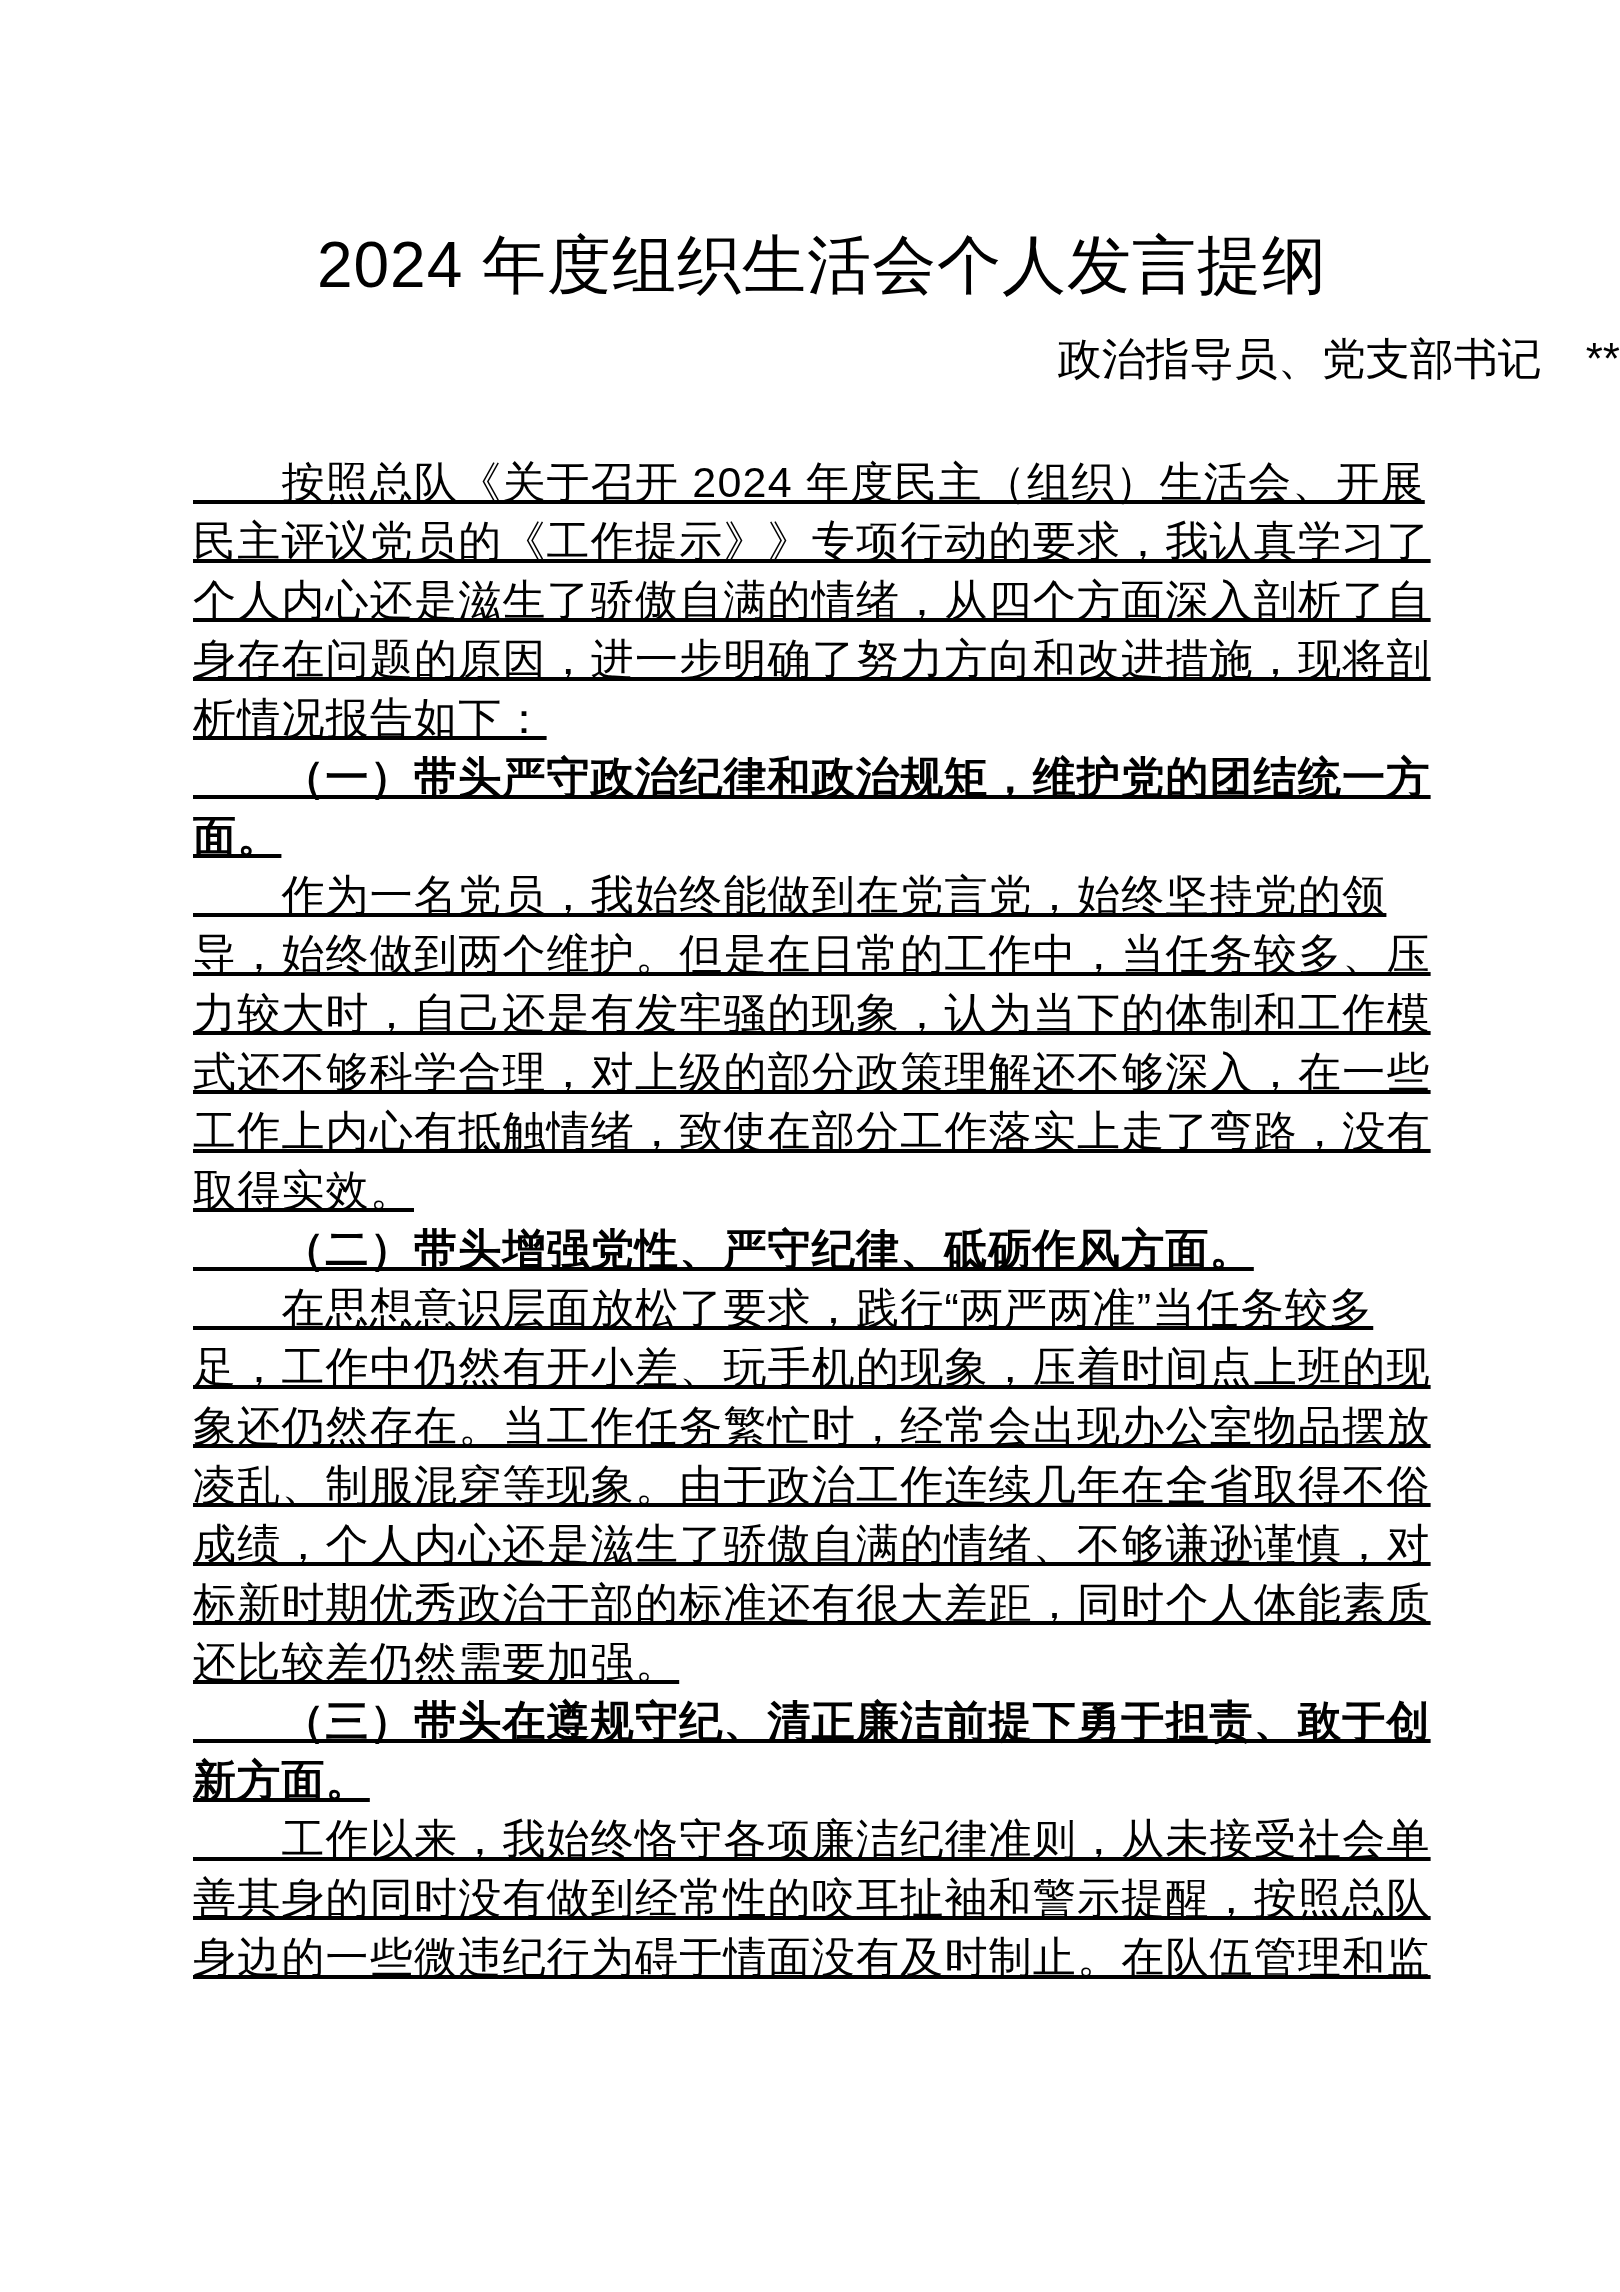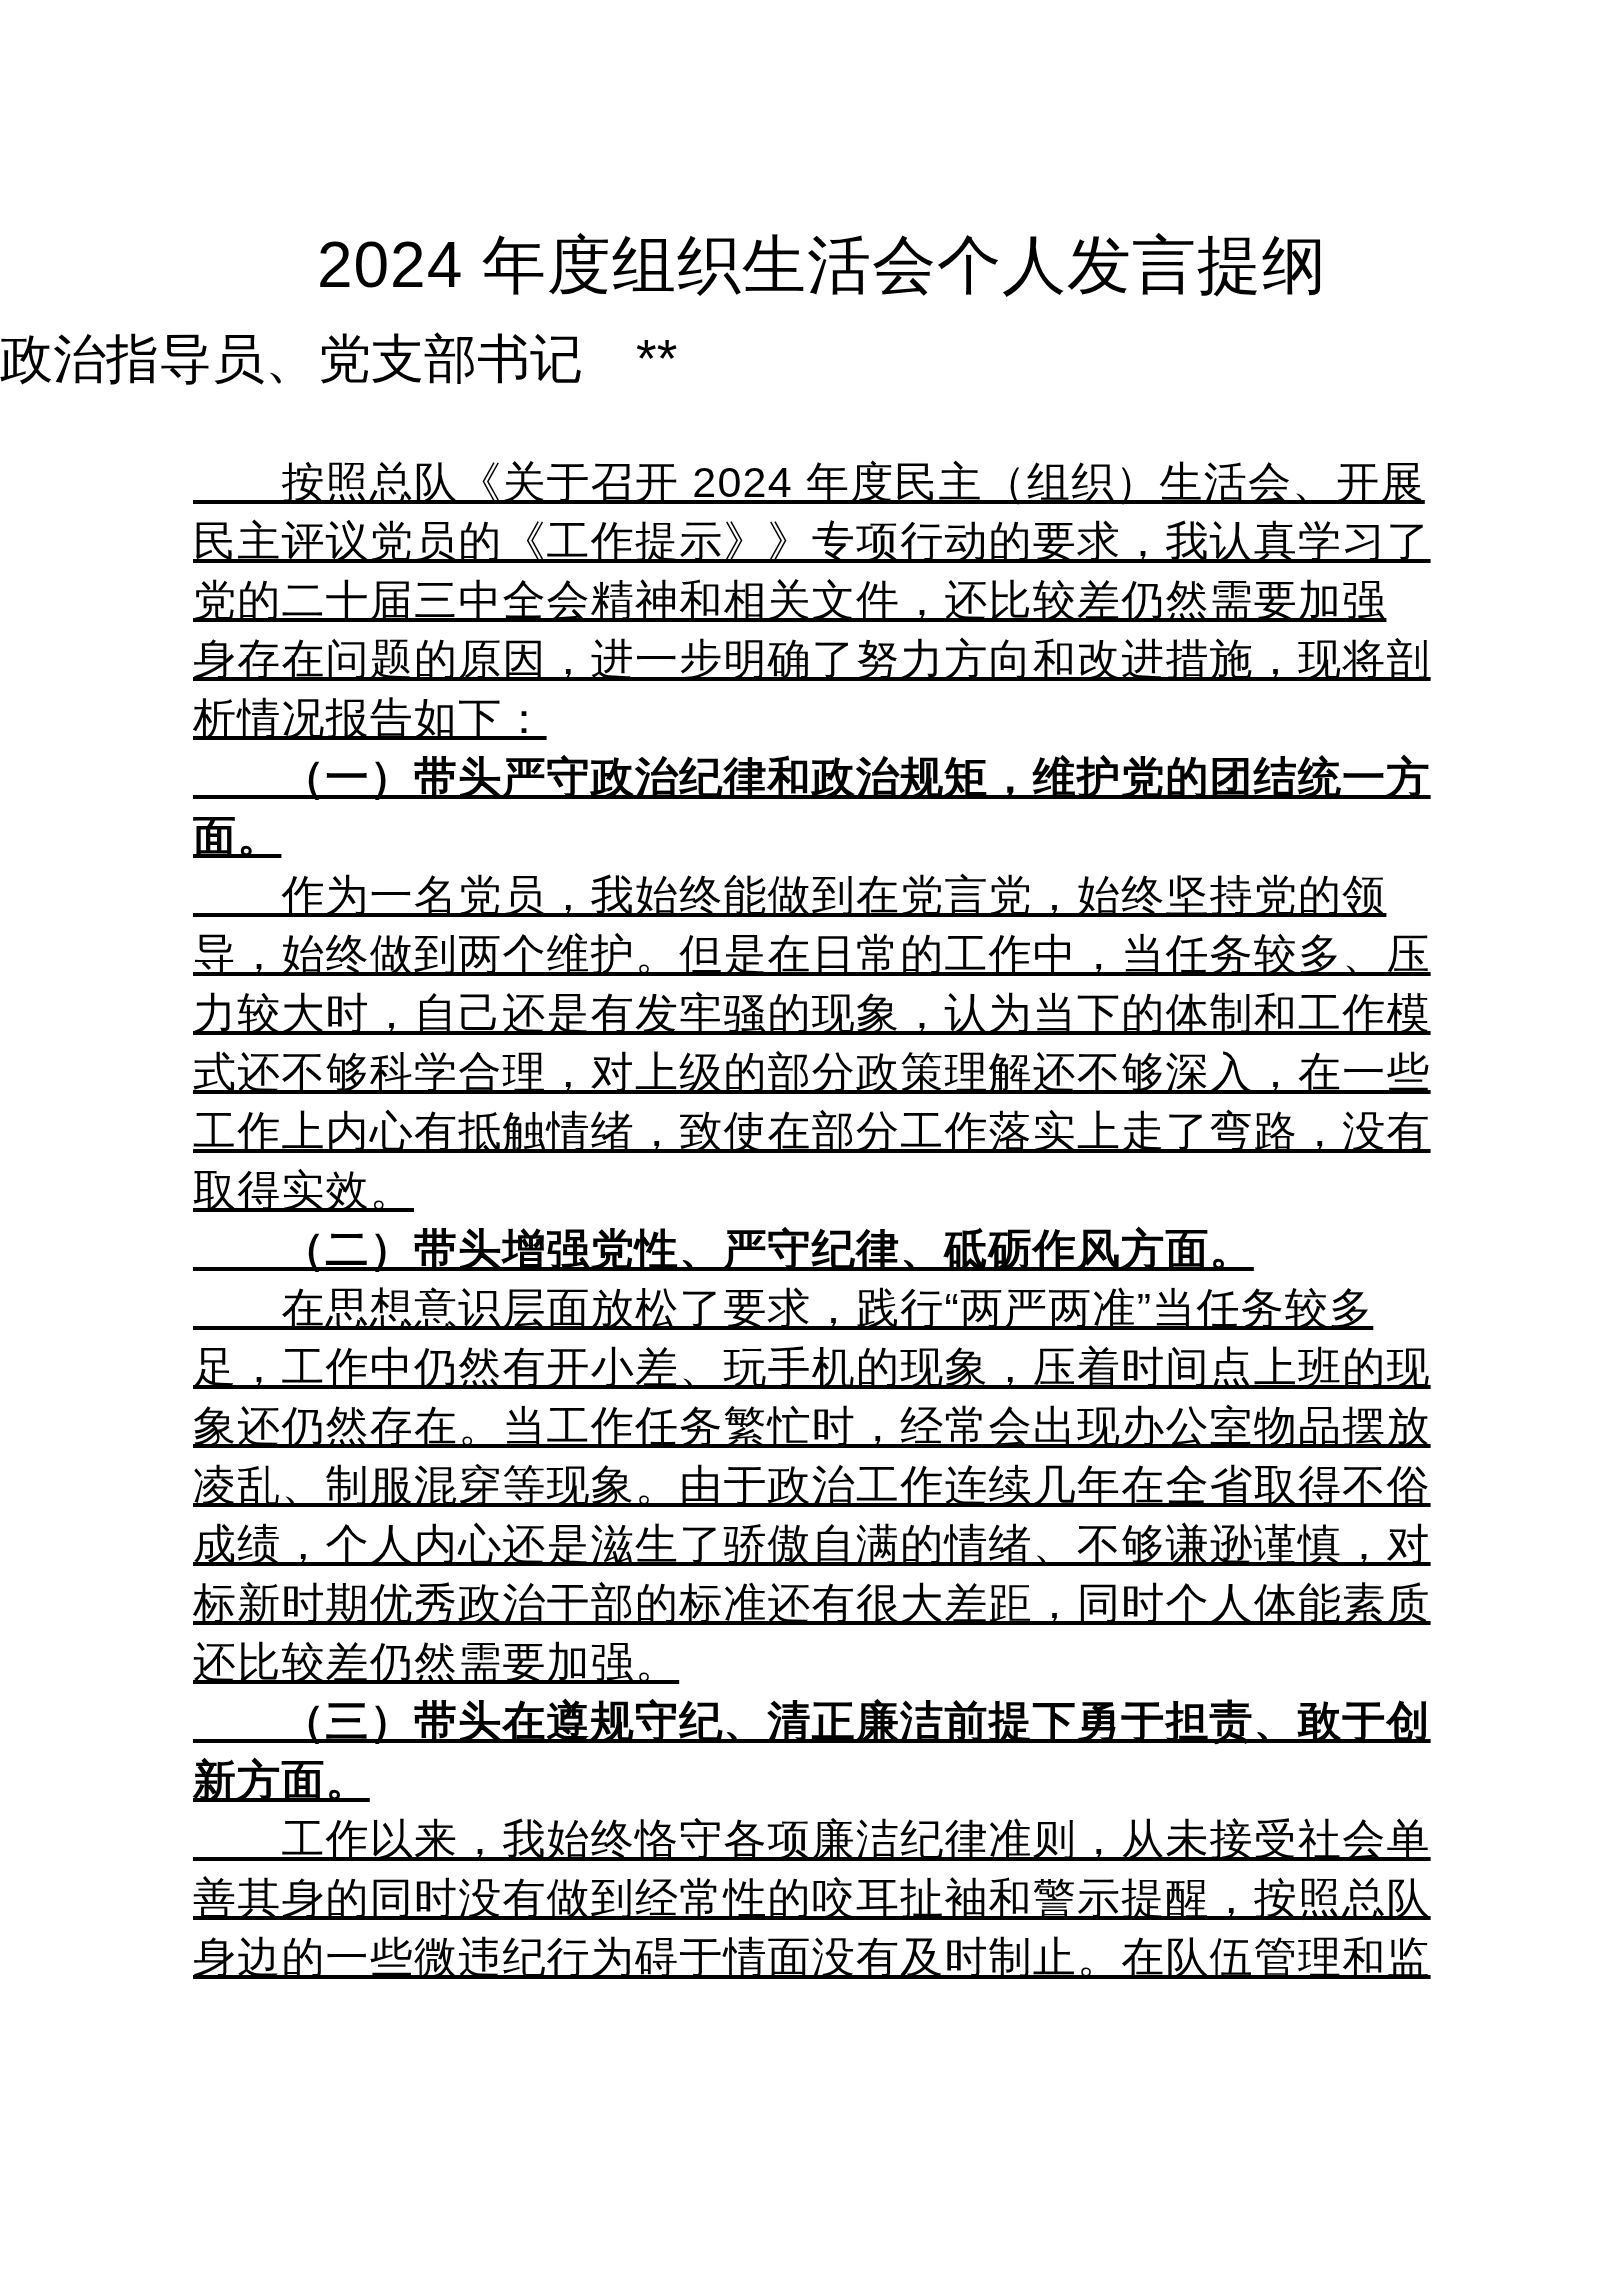--- a/index.html
+++ b/index.html
@@ -27,22 +27,22 @@
     font-weight: 400;
     letter-spacing: 1px;
     white-space: nowrap;
     margin-left: 24px;
   }
   .doc-subtitle {
     position: absolute;
     top: 327px;
     left: 0;
     right: 0;
-    text-align: left;
-    font-size: 53px;
+    text-align: right;
+    font-size: 44px;
     line-height: 63px;
     font-weight: 400;
     white-space: nowrap;
   }
   .doc-body {
     position: absolute;
     top: 453px;
     left: 193px;
     width: 1245px;
   }
@@ -61,21 +61,21 @@
 </head>
 <body>
 
 <div class="page">
   <div class="doc-title">2024 年度组织生活会个人发言提纲</div>
   <div class="doc-subtitle">政治指导员、党支部书记　**</div>
   <div class="doc-body" id="doc-body">
       <div class="paragraph body">
         <div class="text-line">　　按照总队《关于召开 2024 年度民主（组织）生活会、开展</div>
         <div class="text-line">民主评议党员的《工作提示》》专项行动的要求，我认真学习了</div>
-        <div class="text-line">党的二十届三中全会精神和相关文件，还比较差仍然需要加强</div>
+        <div class="text-line">个人内心还是滋生了骄傲自满的情绪，从四个方面深入剖析了自</div>
         <div class="text-line">身存在问题的原因，进一步明确了努力方向和改进措施，现将剖</div>
         <div class="text-line">析情况报告如下：</div>
       </div>
       <div class="paragraph heading">
         <div class="text-line">　　（一）带头严守政治纪律和政治规矩，维护党的团结统一方</div>
         <div class="text-line">面。</div>
       </div>
       <div class="paragraph body">
         <div class="text-line">　　作为一名党员，我始终能做到在党言党，始终坚持党的领</div>
         <div class="text-line">导，始终做到两个维护。但是在日常的工作中，当任务较多、压</div>

